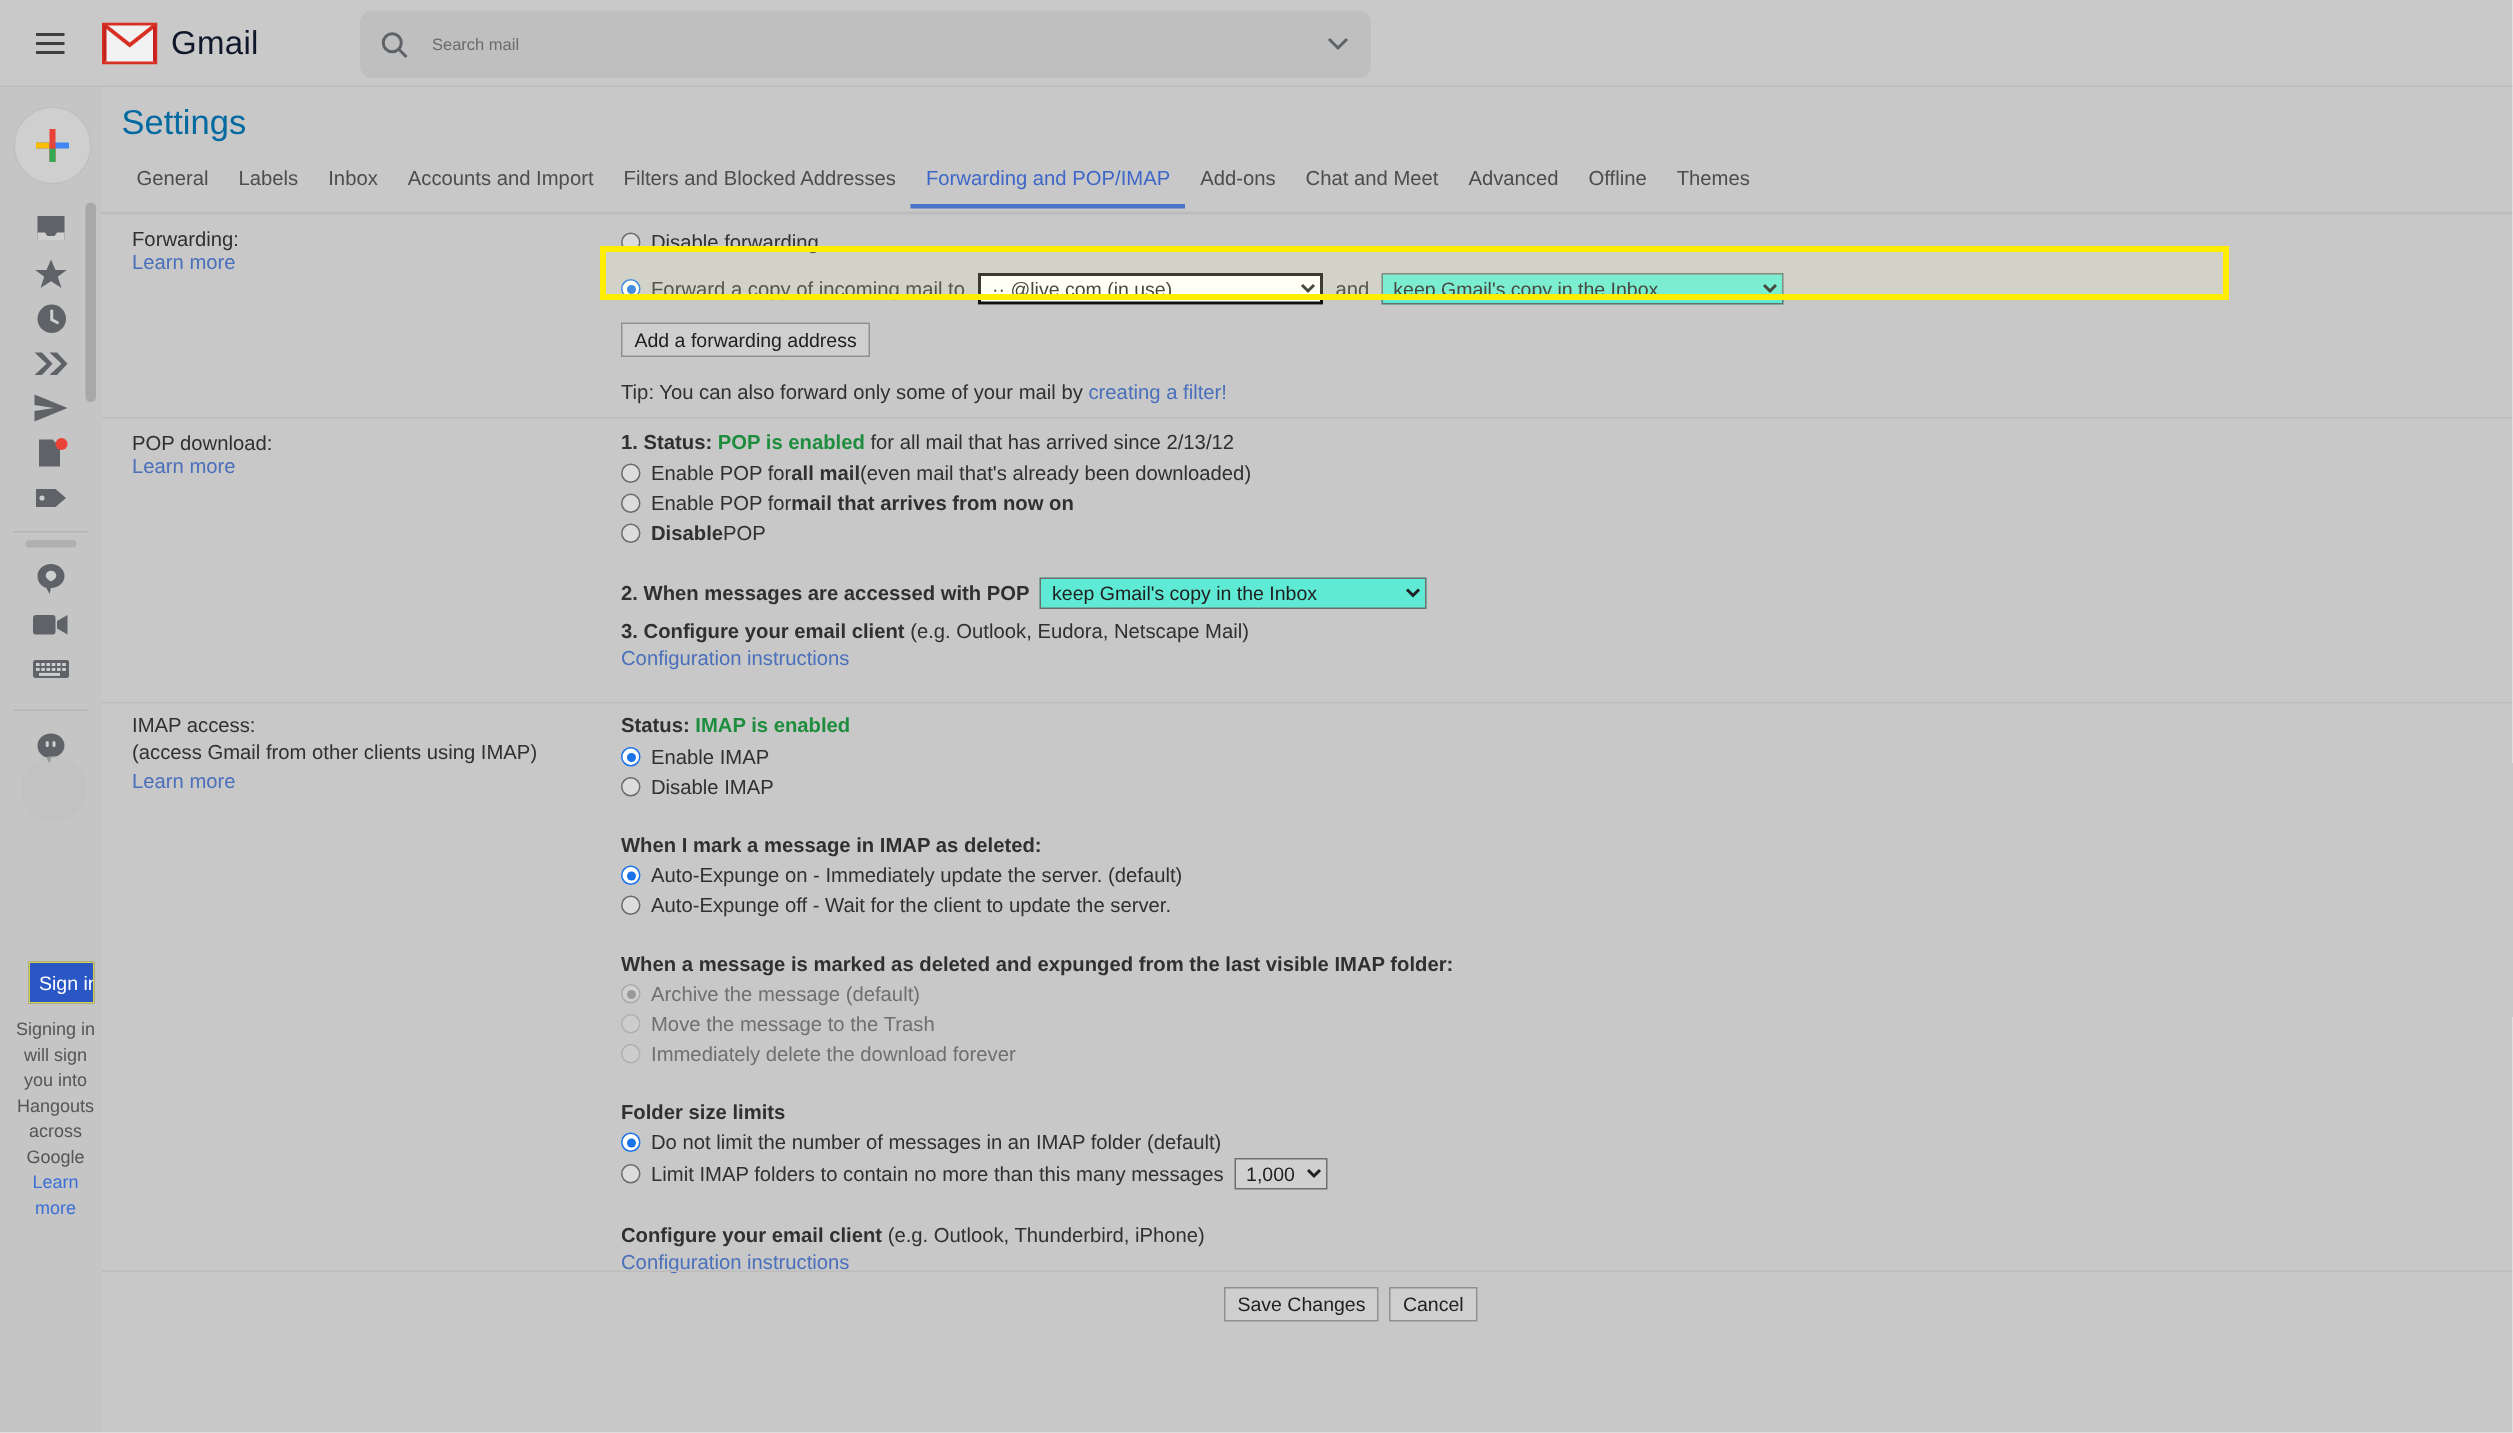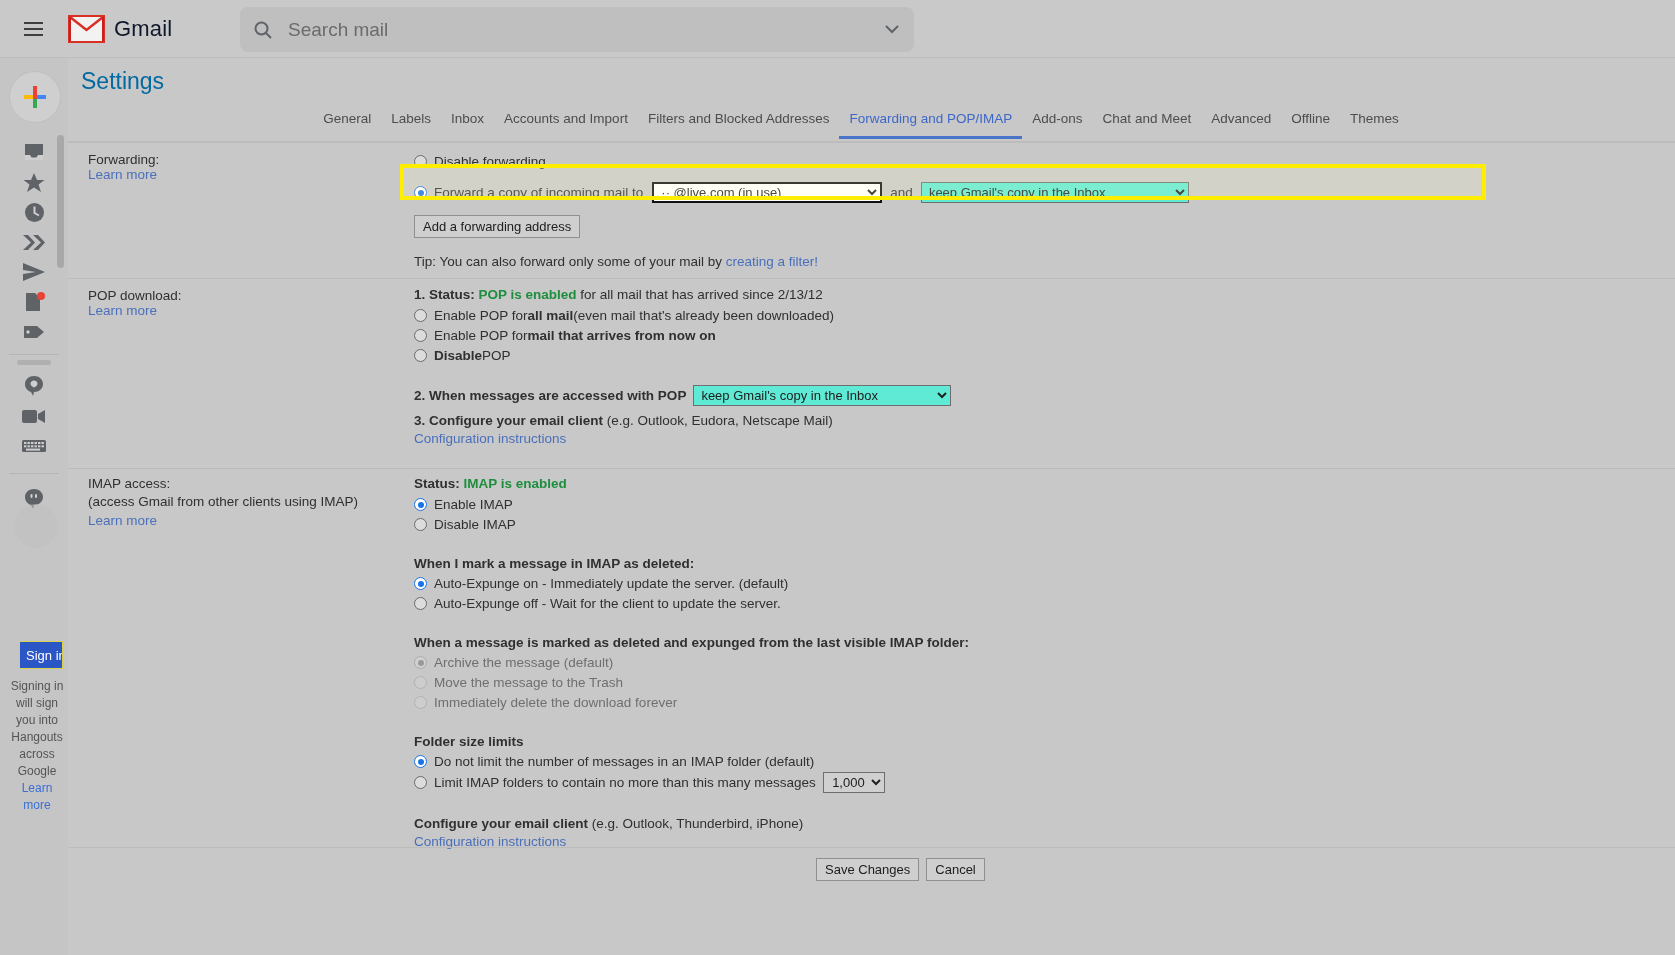--- a/index.html
+++ b/index.html
@@ -38,21 +38,21 @@
   }
   #searchbar {
     position: absolute; left: 240px; top: 7px;
     width: 674px; height: 45px;
     background: #bfbfbf; border-radius: 8px;
     display: flex; align-items: center;
   }
   #search-icon-wrap { width: 46px; display: flex; justify-content: center; align-items: center; }
   #search-input {
     flex: 1; border: none; background: transparent; outline: none;
-    font-size: 19px; color: #b91c1c; font-family: "Liberation Sans", sans-serif;
+    font-size: 11px; color: #b91c1c; font-family: "Liberation Sans", sans-serif;
     height: 100%;
   }
   #search-input::placeholder { color: #6b6b6b; }
   #search-options {
     width: 44px; display: flex; align-items: center; justify-content: center; cursor: pointer;
   }
 
   
   #rail {
     position: absolute; left: 0; top: 58px;
@@ -110,21 +110,21 @@
     background: #c8c8c8;
     overflow: hidden;
   }
   #page-title {
     position: absolute; left: 13px; top: 10px;
     font-size: 23px; color: #0369a1;
   }
   #tabs {
     position: absolute; left: 13px; top: 50px;
     width: 1560px; height: 33px;
-    display: flex; align-items: flex-start; gap: 0px; justify-content: center;
+    display: flex; align-items: flex-start; gap: 0px;
   }
   .tab {
     font-size: 13.5px; color: #4d4d4d; padding: 3px 10px 10px 10px;
     cursor: pointer; white-space: nowrap;
   }
   .tab.active { color: #3f67c8; border-bottom: 3px solid #4a74c9; }
   #tabs-underline {
     position: absolute; left: 0; top: 83px; width: 1607px; height: 1px; background: #bcbcbc;
   }
 
@@ -471,21 +471,21 @@
       </div>
 
       <div style="margin-top:22px; font-weight:bold;">Folder size limits</div>
       <div class="opt" style="margin-top:3px;">
         <span class="radio on"></span>
         <span>Do not limit the number of messages in an IMAP folder (default)</span>
       </div>
       <div class="opt">
         <span class="radio"></span>
         <span>Limit IMAP folders to contain no more than this many messages</span>
-        <select class="gsel" style="margin-left:7px; width:62px;text-align:right;">
+        <select class="gsel" style="margin-left:7px; width:62px;">
           <option>1,000</option>
         </select>
       </div>
 
       <div style="margin-top:23px;">
         <b>Configure your email client</b><span> (e.g. Outlook, Thunderbird, iPhone)</span>
       </div>
       <div style="margin-top:3px;">
         <a class="link">Configuration instructions</a>
       </div>

